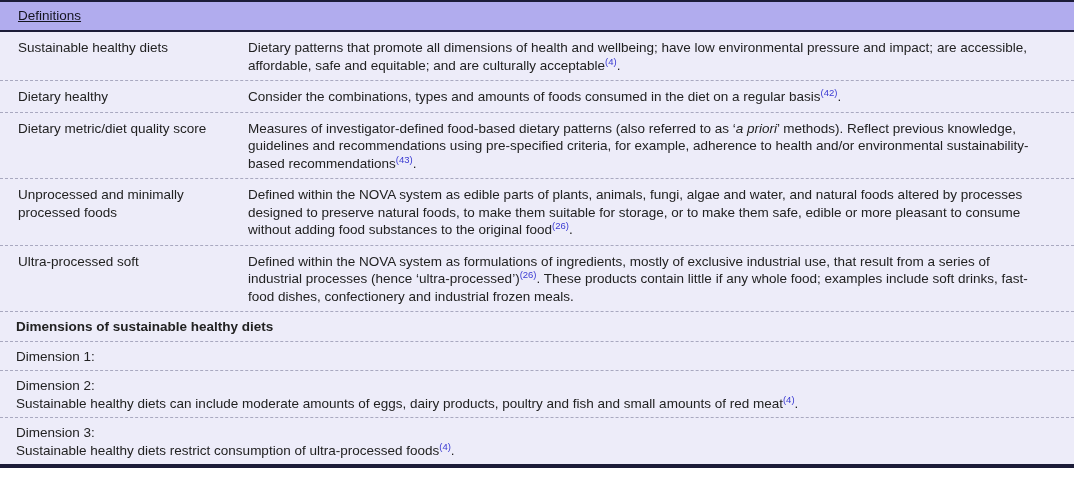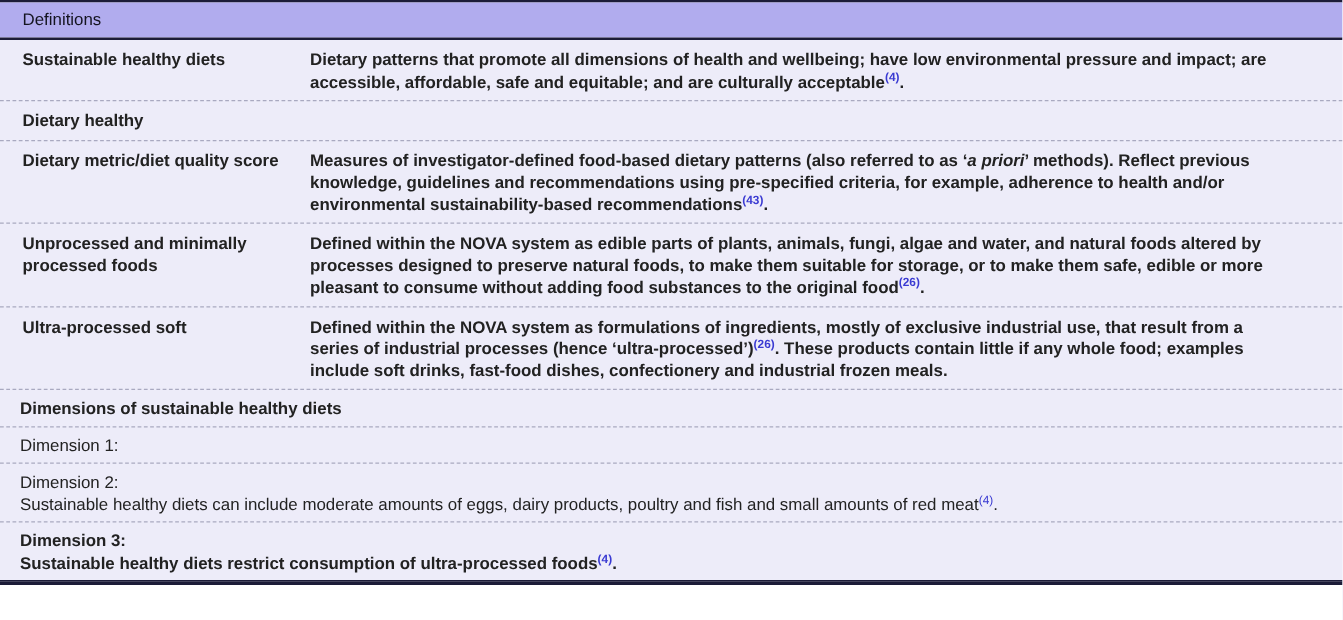--- a/index.html
+++ b/index.html
@@ -22,28 +22,28 @@
   }
   .table { width: 1074px; font-size: 13.5px; line-height: 17.5px; }
   .rule-top { height: 0; border-top: 2.5px solid var(--rule-dark); }
   .thead {
     background: var(--header-bg);
     height: 28px;
     display: flex;
     align-items: center;
     padding-left: 18px;
     color: #141420;
+    text-decoration: underline;
   }
   .rule-mid { height: 0; border-top: 2px solid var(--rule-dark); }
   .tbody { background: var(--row-bg); }
   .row {
     display: flex;
     padding: 7px 0 6px 0;
     border-bottom: 1px dashed var(--dashed);
-    font-weight: bold;
   }
   .row.last { border-bottom: none; }
   .term {
     width: 248px;
     flex: 0 0 248px;
     padding-left: 18px;
     padding-right: 10px;
   }
   .def {
     flex: 1 1 auto;
@@ -88,20 +88,21 @@
 
   <div class="tbody">
 
     <div class="row">
       <div class="term">Sustainable healthy diets</div>
       <div class="def">Dietary patterns that promote all dimensions of health and wellbeing; have low environmental pressure and impact; are accessible, affordable, safe and equitable; and are culturally acceptable<sup class="ref">(4)</sup>.</div>
     </div>
 
     <div class="row">
       <div class="term">Dietary healthy</div>
+      <div class="def">Consider the combinations, types and amounts of foods consumed in the diet on a regular basis<sup class="ref">(42)</sup>.</div>
     </div>
 
     <div class="row">
       <div class="term">Dietary metric/diet quality score</div>
       <div class="def">Measures of investigator-defined food-based dietary patterns (also referred to as ‘<i>a priori</i>’ methods). Reflect previous knowledge, guidelines and recommendations using pre-specified criteria, for example, adherence to health and/or environmental sustainability-based recommendations<sup class="ref">(43)</sup>.</div>
     </div>
 
     <div class="row">
       <div class="term">Unprocessed and minimally processed foods</div>
       <div class="def">Defined within the NOVA system as edible parts of plants, animals, fungi, algae and water, and natural foods altered by processes designed to preserve natural foods, to make them suitable for storage, or to make them safe, edible or more pleasant to consume without adding food substances to the original food<sup class="ref">(26)</sup>.</div>

